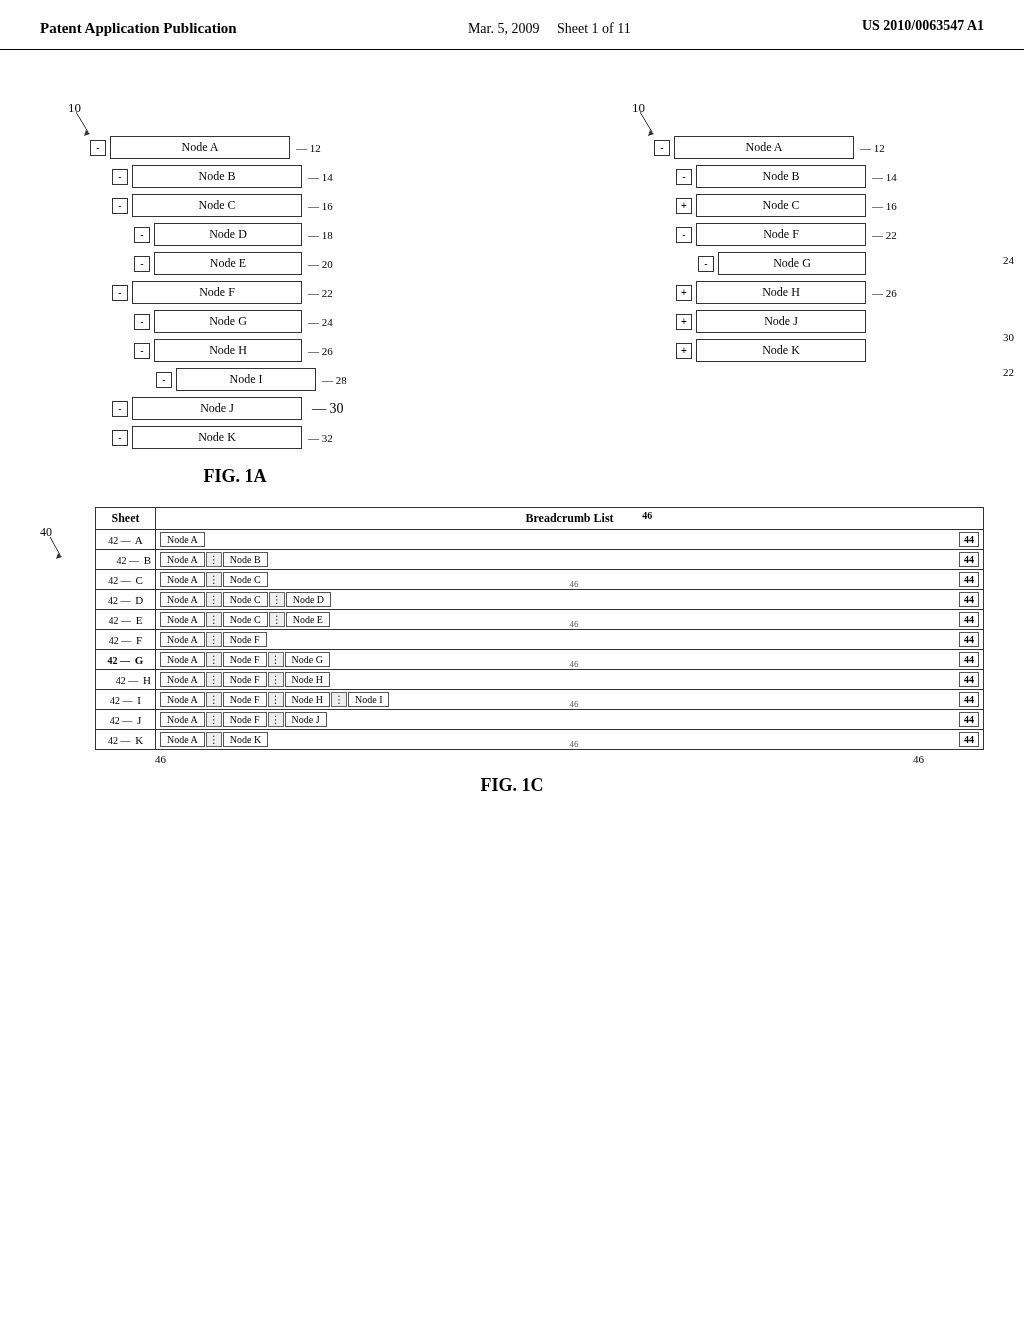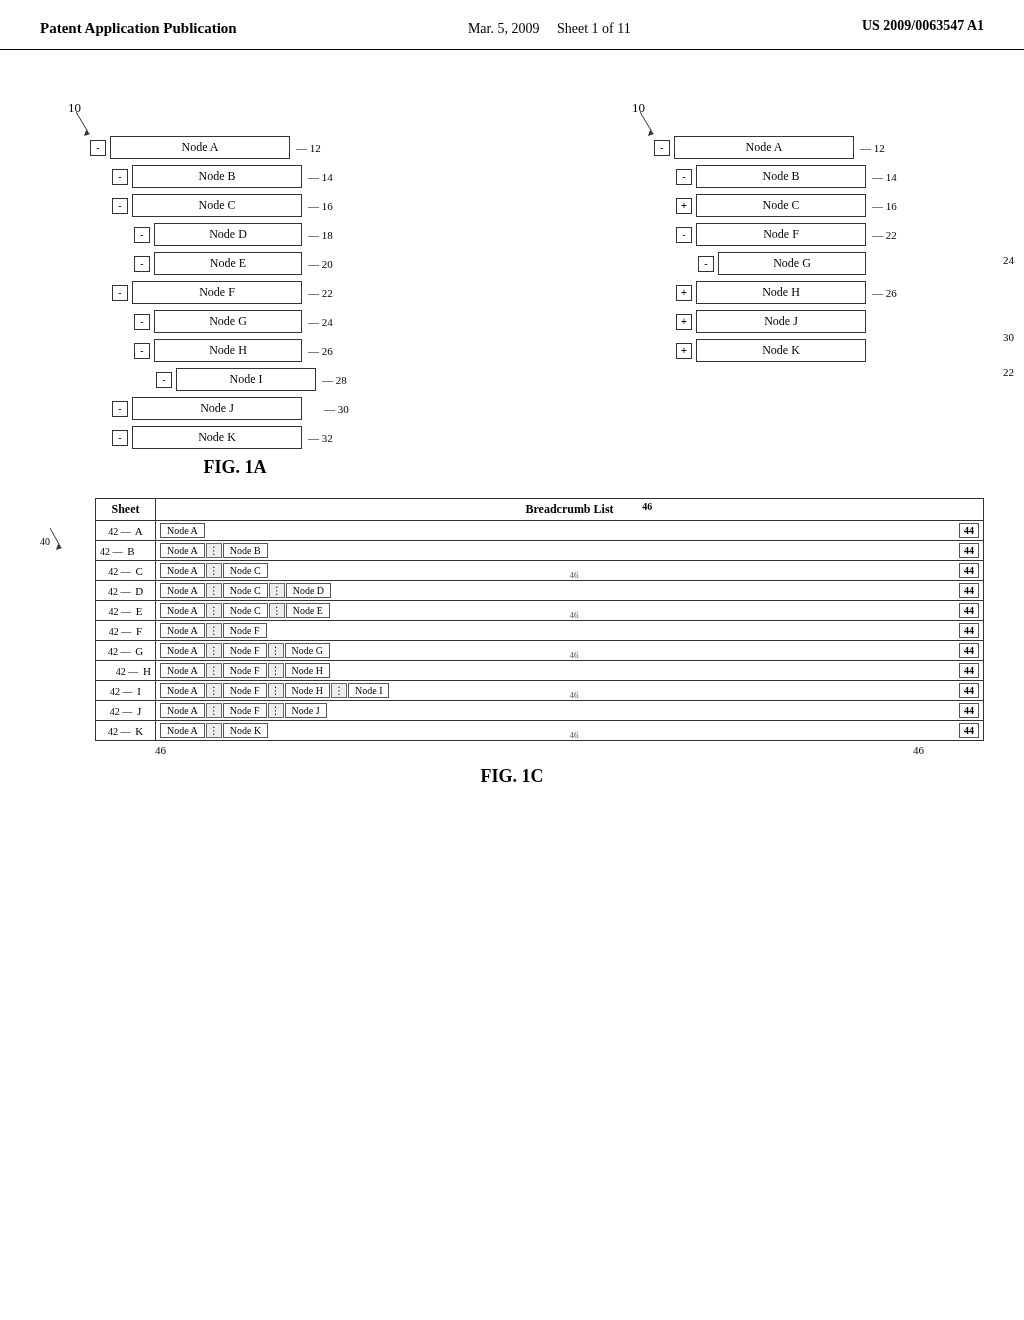--- a/index.html
+++ b/index.html
@@ -113,21 +113,21 @@
 </head>
 <body>
 
 <div class="header">
   <div class="header-left">Patent Application Publication</div>
   <div class="header-center">
     <span>Mar. 5, 2009</span>
     &nbsp;&nbsp;&nbsp;
     <span>Sheet 1 of 11</span>
   </div>
-  <div class="header-right">US 2009/0063547 A1</div>
+  <div class="header-right">US 2010/0063547 A1</div>
 </div>
 
 <div class="content">
 
   <div class="figures-top">
 
     <div style="position:relative; width:390px;">
 
       <div style="position:absolute; left:28px; top:0; font-size:13px;">10</div>
       <svg width="16" height="30" style="position:absolute;left:36px;top:12px;">
@@ -187,31 +187,31 @@
 
         <div class="node-row" style="margin-left:66px;">
           <div class="node-toggle">-</div>
           <div class="node-box" style="margin-left:4px; width:126px;">Node I</div>
           <span style="font-size:11px; margin-left:6px;">— 28</span>
         </div>
 
         <div class="node-row" style="margin-left:22px;">
           <div class="node-toggle">-</div>
           <div class="node-box" style="margin-left:4px; width:170px;">Node J</div>
-          <span style="font-size:11px; margin-left:22px;">— 30</span>
+          <span style="font-size:14px; margin-left:10px;">— 30</span>
         </div>
 
         <div class="node-row" style="margin-left:22px;">
           <div class="node-toggle">-</div>
           <div class="node-box" style="margin-left:4px; width:170px;">Node K</div>
           <span style="font-size:11px; margin-left:6px;">— 32</span>
         </div>
       </div>
 
-      <div class="fig-caption" style="margin-top:8px;">FIG. 1A</div>
+      <div class="fig-caption" style="margin-top:17px;">FIG. 1A</div>
     </div>
 
     <div style="position:relative; width:380px;">
 
       <div style="position:absolute; left:28px; top:0; font-size:13px;">10</div>
       <svg width="16" height="30" style="position:absolute;left:36px;top:12px;">
         <line x1="0" y1="0" x2="12" y2="20" stroke="#333" stroke-width="1"></line>
         <polygon points="10,18 14,22 8,24" fill="#333"></polygon>
       </svg>
 
@@ -268,21 +268,21 @@
           <div class="node-box" style="margin-left:4px; width:170px;">Node K</div>
         </div>
       </div>
 
     </div>
 
   </div>
 
   <div style="position:relative; margin-top:10px;">
 
-    <div style="position:absolute; left:0; top:18px; font-size:10px;margin-top:20px;">40</div>
+    <div style="position:absolute; left:0; top:18px; font-size:12px;">40</div>
     <svg width="20" height="28" style="position:absolute;left:10px;top:30px;">
       <line x1="0" y1="0" x2="10" y2="18" stroke="#333" stroke-width="1"></line>
       <polygon points="8,16 12,20 6,22" fill="#333"></polygon>
     </svg>
 
     <div style="margin-left:55px;">
       <table class="fig1c-table">
         <thead>
           <tr>
             <th style="width:60px;">Sheet</th>
@@ -296,21 +296,21 @@
         <tr>
               <td style="text-align: center; font-size: 11px; white-space: nowrap;"><span style="font-size:10px;margin-right:2px;">42 —</span> A</td>
               <td style="text-align: left; padding: 2px 4px; position: relative;">
                 <div style="display: flex; align-items: center; flex-wrap: nowrap; gap: 1px;">
                   <span style="font-size: 10px; border: 1px solid rgb(85, 85, 85); padding: 1px 6px; background: rgb(255, 255, 255); white-space: nowrap;">Node A</span>
                   <span style="font-size: 10px; border: 1px solid rgb(85, 85, 85); padding: 1px 4px; margin-left: auto; background: rgb(255, 255, 255); font-weight: bold;">44</span>
                 </div>
               </td>
             </tr>
             <tr>
-              <td style="text-align: left; font-size: 11px; white-space: nowrap;"><span style="font-size:10px;margin-right:2px;">42 —</span> B</td>
+              <td style="text-align: right; font-size: 11px; white-space: nowrap;"><span style="font-size:10px;margin-right:2px;">42 —</span> B</td>
               <td style="text-align: left; padding: 2px 4px; position: relative;">
                 <div style="display: flex; align-items: center; flex-wrap: nowrap; gap: 1px;">
                   <span style="font-size: 10px; border: 1px solid rgb(85, 85, 85); padding: 1px 6px; background: rgb(255, 255, 255); white-space: nowrap;">Node A</span>
                   <span style="font-size: 10px; border: 1px solid rgb(102, 102, 102); padding: 1px 2px; background: rgb(238, 238, 238);">⋮</span>
                   <span style="font-size: 10px; border: 1px solid rgb(85, 85, 85); padding: 1px 6px; background: rgb(255, 255, 255); white-space: nowrap;">Node B</span>
                   <span style="font-size: 10px; border: 1px solid rgb(85, 85, 85); padding: 1px 4px; margin-left: auto; background: rgb(255, 255, 255); font-weight: bold;">44</span>
                 </div>
               </td>
             </tr>
             <tr>
@@ -357,21 +357,21 @@
               <td style="text-align: left; padding: 2px 4px; position: relative;">
                 <div style="display: flex; align-items: center; flex-wrap: nowrap; gap: 1px;">
                   <span style="font-size: 10px; border: 1px solid rgb(85, 85, 85); padding: 1px 6px; background: rgb(255, 255, 255); white-space: nowrap;">Node A</span>
                   <span style="font-size: 10px; border: 1px solid rgb(102, 102, 102); padding: 1px 2px; background: rgb(238, 238, 238);">⋮</span>
                   <span style="font-size: 10px; border: 1px solid rgb(85, 85, 85); padding: 1px 6px; background: rgb(255, 255, 255); white-space: nowrap;">Node F</span>
                   <span style="font-size: 10px; border: 1px solid rgb(85, 85, 85); padding: 1px 4px; margin-left: auto; background: rgb(255, 255, 255); font-weight: bold;">44</span>
                 </div>
               </td>
             </tr>
             <tr>
-              <td style="text-align: center; font-size: 11px; white-space: nowrap;"><span style="font-size:10px;margin-right:2px;">42 —</span> G</td>
+              <td style="text-align: center; font-size: 11px; white-space: nowrap; font-weight: bold;"><span style="font-size:10px;margin-right:2px;">42 —</span> G</td>
               <td style="text-align: left; padding: 2px 4px; position: relative;">
                 <div style="display: flex; align-items: center; flex-wrap: nowrap; gap: 1px;">
                   <span style="font-size: 10px; border: 1px solid rgb(85, 85, 85); padding: 1px 6px; background: rgb(255, 255, 255); white-space: nowrap;">Node A</span>
                   <span style="font-size: 10px; border: 1px solid rgb(102, 102, 102); padding: 1px 2px; background: rgb(238, 238, 238);">⋮</span>
                   <span style="font-size: 10px; border: 1px solid rgb(85, 85, 85); padding: 1px 6px; background: rgb(255, 255, 255); white-space: nowrap;">Node F</span>
                   <span style="font-size: 10px; border: 1px solid rgb(102, 102, 102); padding: 1px 2px; background: rgb(238, 238, 238);">⋮</span>
                   <span style="font-size: 10px; border: 1px solid rgb(85, 85, 85); padding: 1px 6px; background: rgb(255, 255, 255); white-space: nowrap;">Node G</span>
                   <span style="font-size: 10px; border: 1px solid rgb(85, 85, 85); padding: 1px 4px; margin-left: auto; background: rgb(255, 255, 255); font-weight: bold;">44</span>
                 </div>
                 <span style="font-size: 9px; position: absolute; bottom: 0px; left: 50%; color: rgb(85, 85, 85);">46</span>

